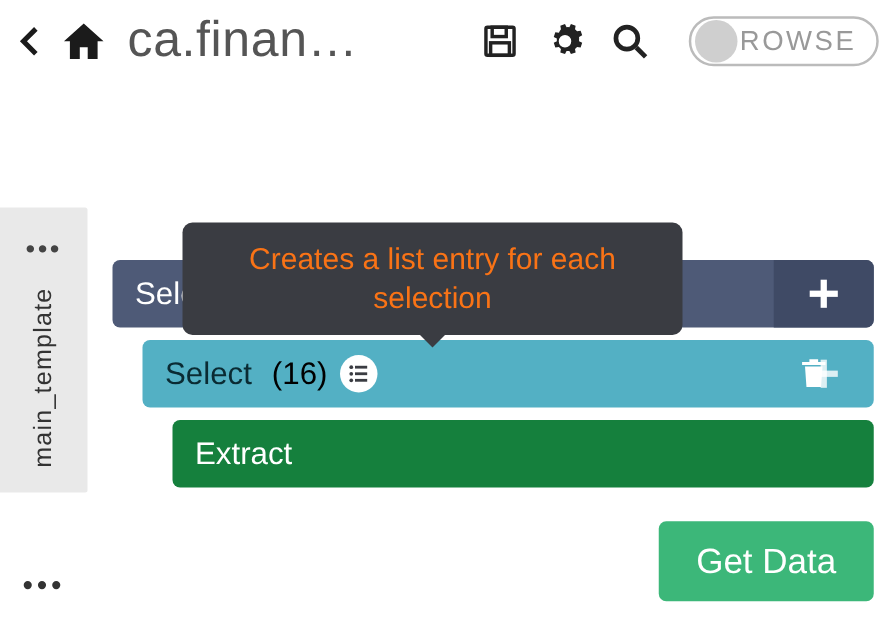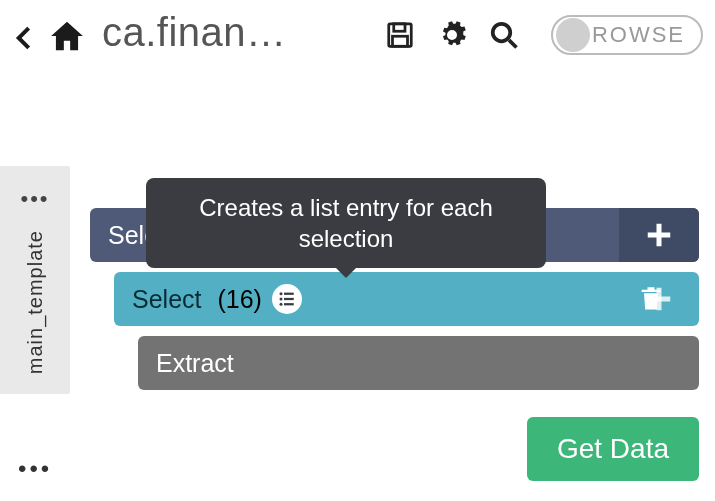--- a/index.html
+++ b/index.html
@@ -1,41 +1,41 @@
 <!DOCTYPE html>
 <html><head>
 <meta charset="utf-8">
 <style>
 *{box-sizing:border-box;margin:0;padding:0}
 body{font-family:Arial,Helvetica,sans-serif;background:#fff;width:715px;height:501px;overflow:hidden;position:relative}
-.header{display:flex;align-items:flex-end;padding:10px 12px 10px 6px;gap:8px}
+.header{display:flex;align-items:center;padding:10px 12px 10px 6px;gap:8px}
 .header-icon{cursor:pointer;color:#1b1b1b;display:flex;align-items:center;justify-content:center}
 .title{font-size:40px;color:#555;font-weight:300;flex:1;white-space:nowrap;overflow:hidden;text-overflow:ellipsis;letter-spacing:.5px;margin-left:8px}
 .right-icons{display:flex;align-items:center;gap:22px}
 .right-icons .si{cursor:pointer;color:#222}
 .toggle{width:152px;height:40px;border:2px solid #bbb;border-radius:22px;display:flex;align-items:center;position:relative;margin-left:10px}
 .knob{width:34px;height:34px;background:#cfcfcf;border-radius:50%;position:absolute;left:3px;top:1px}
 .toggle-label{margin-left:auto;margin-right:16px;font-size:22px;color:#999;letter-spacing:2px}
 .sidebar{position:absolute;left:0;top:166px;width:70px;background:#e9e9e9;border-radius:0 2px 2px 0;display:flex;flex-direction:column;align-items:center;padding:20px 0}
 .sidebar .dots{font-size:22px;color:#444;letter-spacing:2px;margin-bottom:18px}
 .sidebar .vlabel{writing-mode:vertical-rl;transform:rotate(180deg);font-size:20px;color:#333;letter-spacing:1px}
 .bottom-dots{position:absolute;left:18px;bottom:18px;font-size:24px;color:#333;letter-spacing:3px;cursor:pointer}
 .steps{position:absolute;left:90px;top:208px;right:16px}
 .row{border-radius:6px;display:flex;align-items:center;padding:0 18px;color:#fff;margin-bottom:10px;height:54px;font-size:25px;position:relative}
 .row1{background:#4e5a77}
 .row2{background:#53b0c4;margin-left:24px}
-.row3{background:#737373;margin-left:48px}
+.row3{background:#15803d;margin-left:48px}
 .bold{font-weight:bold}
 .light{font-weight:300;margin-right:10px}
 .plus-box{position:absolute;right:0;top:0;width:80px;height:54px;background:#3f4a65;border-radius:0 6px 6px 0;display:flex;align-items:center;justify-content:center}
 .row2 .plus-box{background:transparent;color:rgba(255,255,255,.7)}
 .trash{margin-left:auto;margin-right:16px;cursor:pointer}
 .count{margin-left:6px;margin-right:10px}
 .list-badge{width:30px;height:30px;background:#fff;border-radius:50%;display:flex;align-items:center;justify-content:center}
-.tooltip{position:absolute;left:146px;top:178px;background:#3a3c42;color:#ffffff;padding:14px 30px;border-radius:8px;font-size:24px;text-align:center;line-height:1.3;z-index:20;width:400px}
+.tooltip{position:absolute;left:146px;top:178px;background:#3a3c42;color:#f97316;padding:14px 30px;border-radius:8px;font-size:24px;text-align:center;line-height:1.3;z-index:20;width:400px}
 .tooltip::after{content:"";position:absolute;bottom:-10px;left:190px;border-left:10px solid transparent;border-right:10px solid transparent;border-top:10px solid #3a3c42}
 .get-data{position:absolute;right:16px;bottom:20px;background:#3cb779;color:#fff;font-size:28px;font-weight:300;padding:16px 30px;border-radius:6px;border:none;cursor:pointer}
 svg{display:block}
 </style>
 </head>
 <body>
 
 <div class="header">
   <span class="header-icon">
     <svg width="34" height="34" viewBox="0 0 24 24" fill="currentColor">

